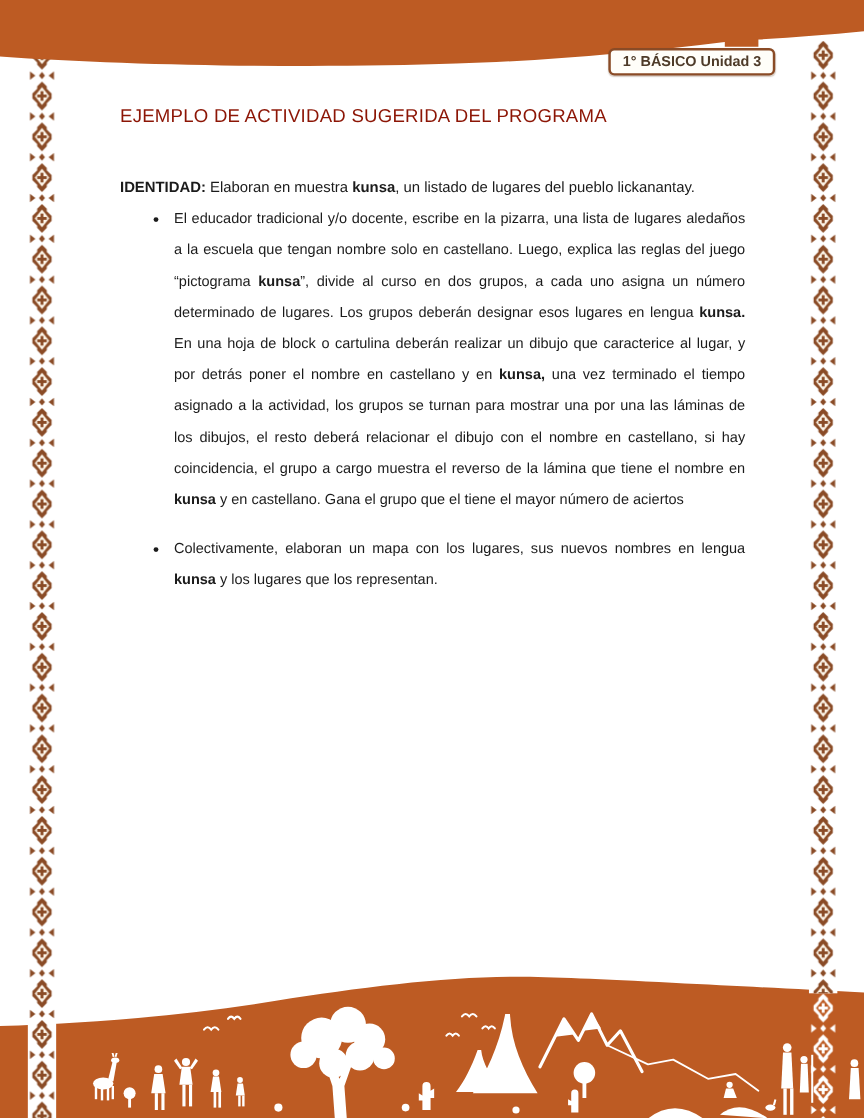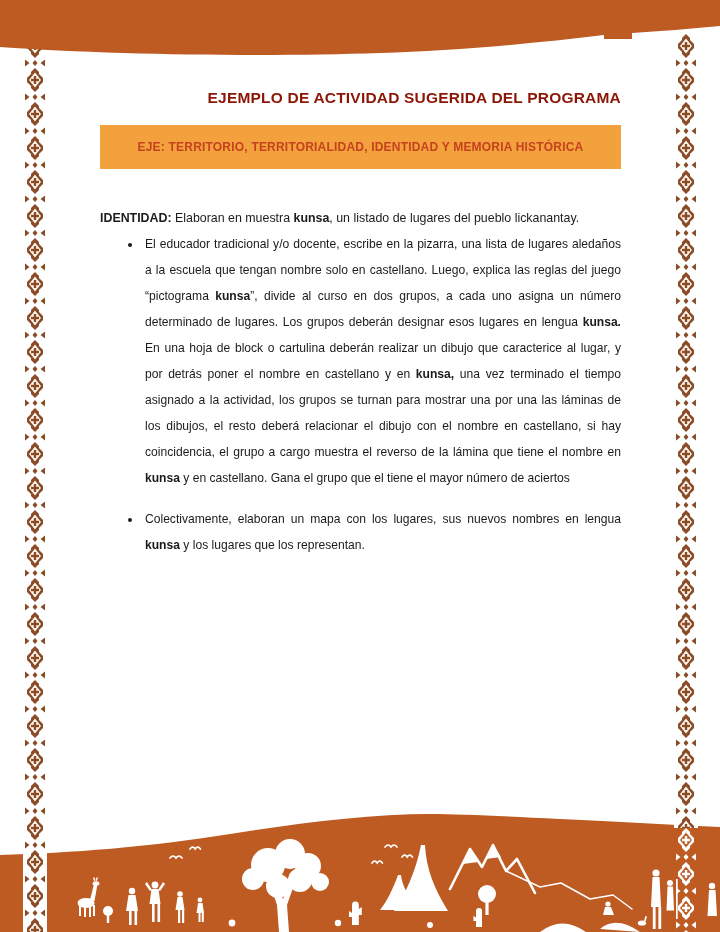--- a/index.html
+++ b/index.html
@@ -29,22 +29,22 @@
   
   .strip{position:absolute;z-index:2;display:block;color:var(--pattern-brown);}
   .strip-left{left:23px;top:34px;}
   .strip-right-top{left:674px;top:34px;}
   .strip-right-bottom{left:674px;top:828px;color:#ffffff;}
   
   .landscape{position:absolute;left:0;bottom:0;z-index:1;color:var(--wave-orange);display:block;}
   
   .content{position:absolute;left:100px;top:0;width:521px;z-index:2;}
   .page-title{
-    margin:88px 0 18px;text-align:right;font-size:15.5px;line-height:19px;
-    font-weight:700;color:var(--title-red);letter-spacing:.2px;
+    margin:88px 0 18px;text-align:left;font-size:15.5px;line-height:19px;
+    font-weight:400;color:var(--title-red);letter-spacing:.2px;
   }
   .axis-banner{
     margin-top:16px;height:44px;background:var(--banner-orange);
     display:flex;align-items:center;justify-content:center;
   }
   .axis-banner span{
     font-size:12px;font-weight:700;color:var(--banner-text);letter-spacing:.2px;text-align:center;
   }
   .activity-line{margin:40px 0 0;font-size:12.4px;line-height:18px;}
   .activity-label{font-weight:700;}
@@ -59,20 +59,23 @@
 </style>
 </head>
 <body>
 
 <div class="page">
 
   <svg class="top-wave" width="720" height="64" viewBox="0 0 720 64" aria-hidden="true">
     <path fill="currentColor" d="M0 0 L720 0 L720 26 C690 29 660 31 632 33 L632 39 L604 39 L604 35 C530 44 450 51 380 53 C270 57 110 55 0 47 Z"></path>
   </svg>
 
+  <div class="unit-badge">
+    <span>1° BÁSICO Unidad 3</span>
+  </div>
 
   <svg class="strip strip-left" width="24" height="898" viewBox="0 0 24 898" aria-hidden="true">
     <defs>
       <pattern id="patL" width="24" height="34" patternUnits="userSpaceOnUse">
         <path fill="currentColor" d="M12 0 L16 4 L16 6 L20 10 L20 14 L16 18 L16 20 L12 24 L8 20 L8 18 L4 14 L4 10 L8 6 L8 4 Z"></path>
         <path fill="#fdf6ea" d="M12 4.5 L18 12 L12 19.5 L6 12 Z"></path>
         <rect fill="currentColor" x="10.8" y="8" width="2.4" height="8"></rect>
         <rect fill="currentColor" x="8" y="10.8" width="8" height="2.4"></rect>
         <path fill="currentColor" d="M2 25.5 L6.5 29 L2 32.5 Z"></path>
         <path fill="currentColor" d="M22 25.5 L17.5 29 L22 32.5 Z"></path>
@@ -208,23 +211,20 @@
 
       <circle cx="712" cy="99" r="3.2"></circle>
         <path d="M709 103 h6.5 l1.5 26 h-9.5 Z"></path>
     </g>
   </svg>
 
   <div class="content">
 
     <h1 class="page-title">EJEMPLO DE ACTIVIDAD SUGERIDA DEL PROGRAMA</h1>
 
-    <div class="axis-banner">
-      <span>EJE: TERRITORIO, TERRITORIALIDAD, IDENTIDAD Y MEMORIA HISTÓRICA</span>
-    </div>
 
     <p class="activity-line"><span class="activity-label">IDENTIDAD:</span><span><span> Elaboran en muestra </span><span class="b">kunsa</span><span>, un listado de lugares del pueblo lickanantay.</span></span></p>
 
 
     <ul class="examples">
       <li><span>El educador tradicional y/o docente, escribe en la pizarra, una lista de lugares aledaños a la escuela que tengan nombre solo en castellano. Luego, explica las reglas del juego “pictograma </span><span class="b">kunsa</span><span>”, divide al curso en dos grupos, a cada uno asigna un número determinado de lugares. Los grupos deberán designar esos lugares en lengua </span><span class="b">kunsa.</span><span> En una hoja de block o cartulina deberán realizar un dibujo que caracterice al lugar, y por detrás poner el nombre en castellano y en </span><span class="b">kunsa,</span><span> una vez terminado el tiempo asignado a la actividad, los grupos se turnan para mostrar una por una las láminas de los dibujos, el resto deberá relacionar el dibujo con el nombre en castellano, si hay coincidencia, el grupo a cargo muestra el reverso de la lámina que tiene el nombre en </span><span class="b">kunsa</span><span> y en castellano. Gana el grupo que el tiene el mayor número de aciertos</span></li>
       <li><span>Colectivamente, elaboran un mapa con los lugares, sus nuevos nombres en lengua </span><span class="b">kunsa</span><span> y los lugares que los representan.</span></li>
     </ul>
 
   </div>

